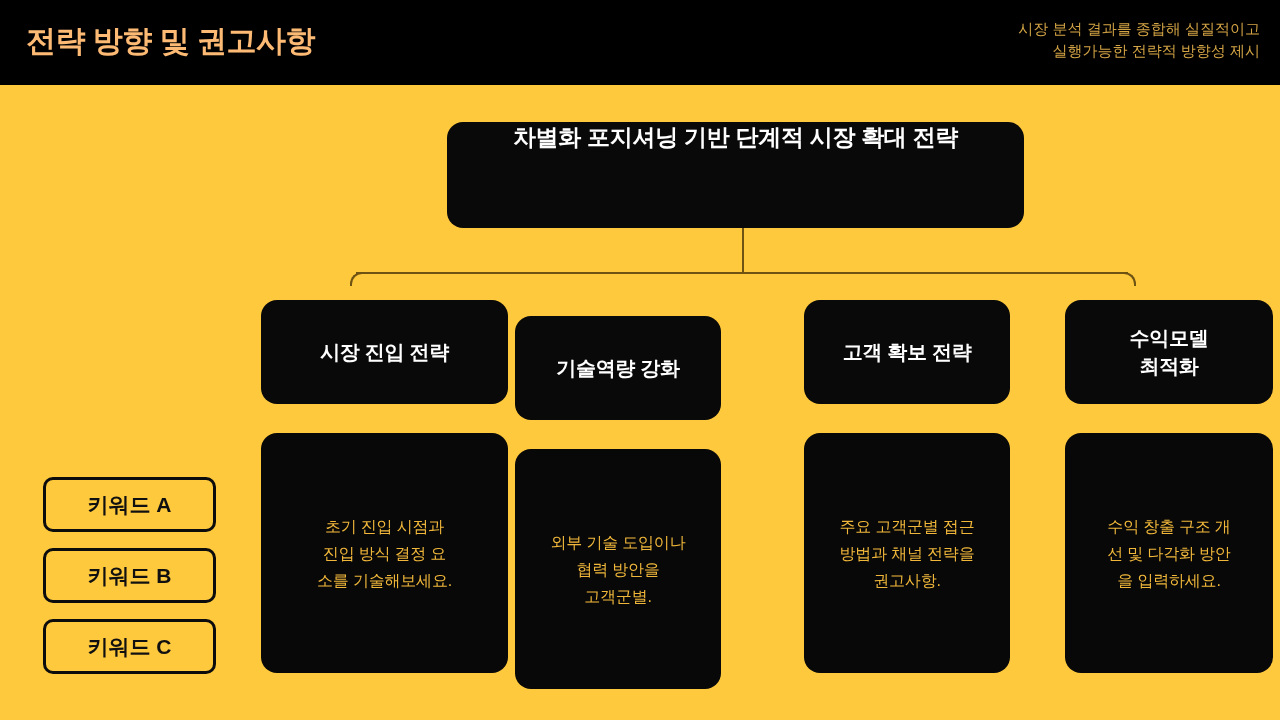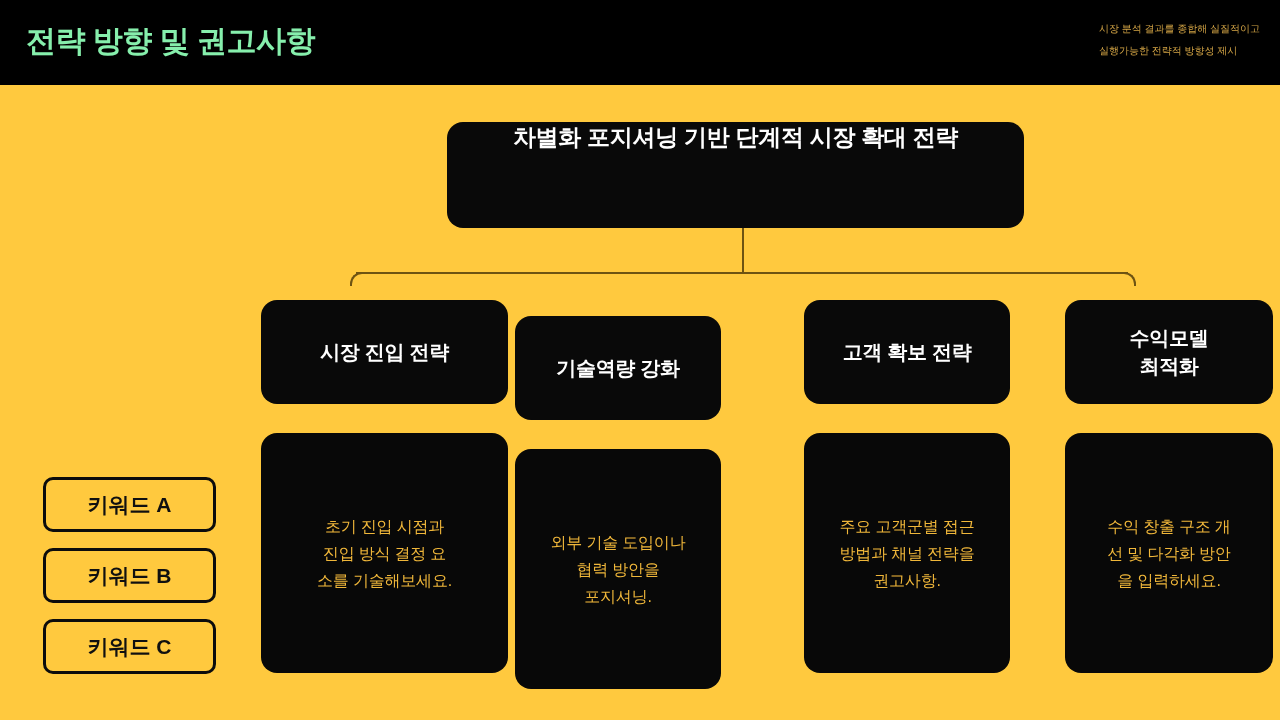--- a/index.html
+++ b/index.html
@@ -30,32 +30,32 @@
     height: 85px;
     background: #000000;
     box-sizing: border-box;
   }
   .header-title {
     position: absolute;
     left: 26px;
     top: 21px;
     font-size: 30px;
     font-weight: bold;
-    color: #86efac;
+    color: #fdba74;
     letter-spacing: -0.5px;
     white-space: nowrap;
     text-align: right;
   }
   .header-sub {
     position: absolute;
     right: 20px;
     top: 18px;
-    text-align: left;
+    text-align: right;
     color: #D3A445;
-    font-size: 10px;
+    font-size: 15px;
     line-height: 22px;
     font-weight: normal;
   }
   .header-sub div { white-space: nowrap; }
 
   
   .conn {
     position: absolute;
     background: #6E5312;
   }
@@ -238,21 +238,21 @@
     <span class="label">
       <span>초기 진입 시점과</span><br>
       <span>진입 방식 결정 요</span><br>
       <span>소를 기술해보세요.</span>
     </span>
   </div>
   <div class="detail-node col-2">
     <span class="label">
       <span>외부 기술 도입이나</span><br>
       <span>협력 방안을</span><br>
-      <span>포지셔닝.</span>
+      <span>고객군별.</span>
     </span>
   </div>
   <div class="detail-node col-3">
     <span class="label">
       <span>주요 고객군별 접근</span><br>
       <span>방법과 채널 전략을</span><br>
       <span>권고사항.</span>
     </span>
   </div>
   <div class="detail-node col-4">

